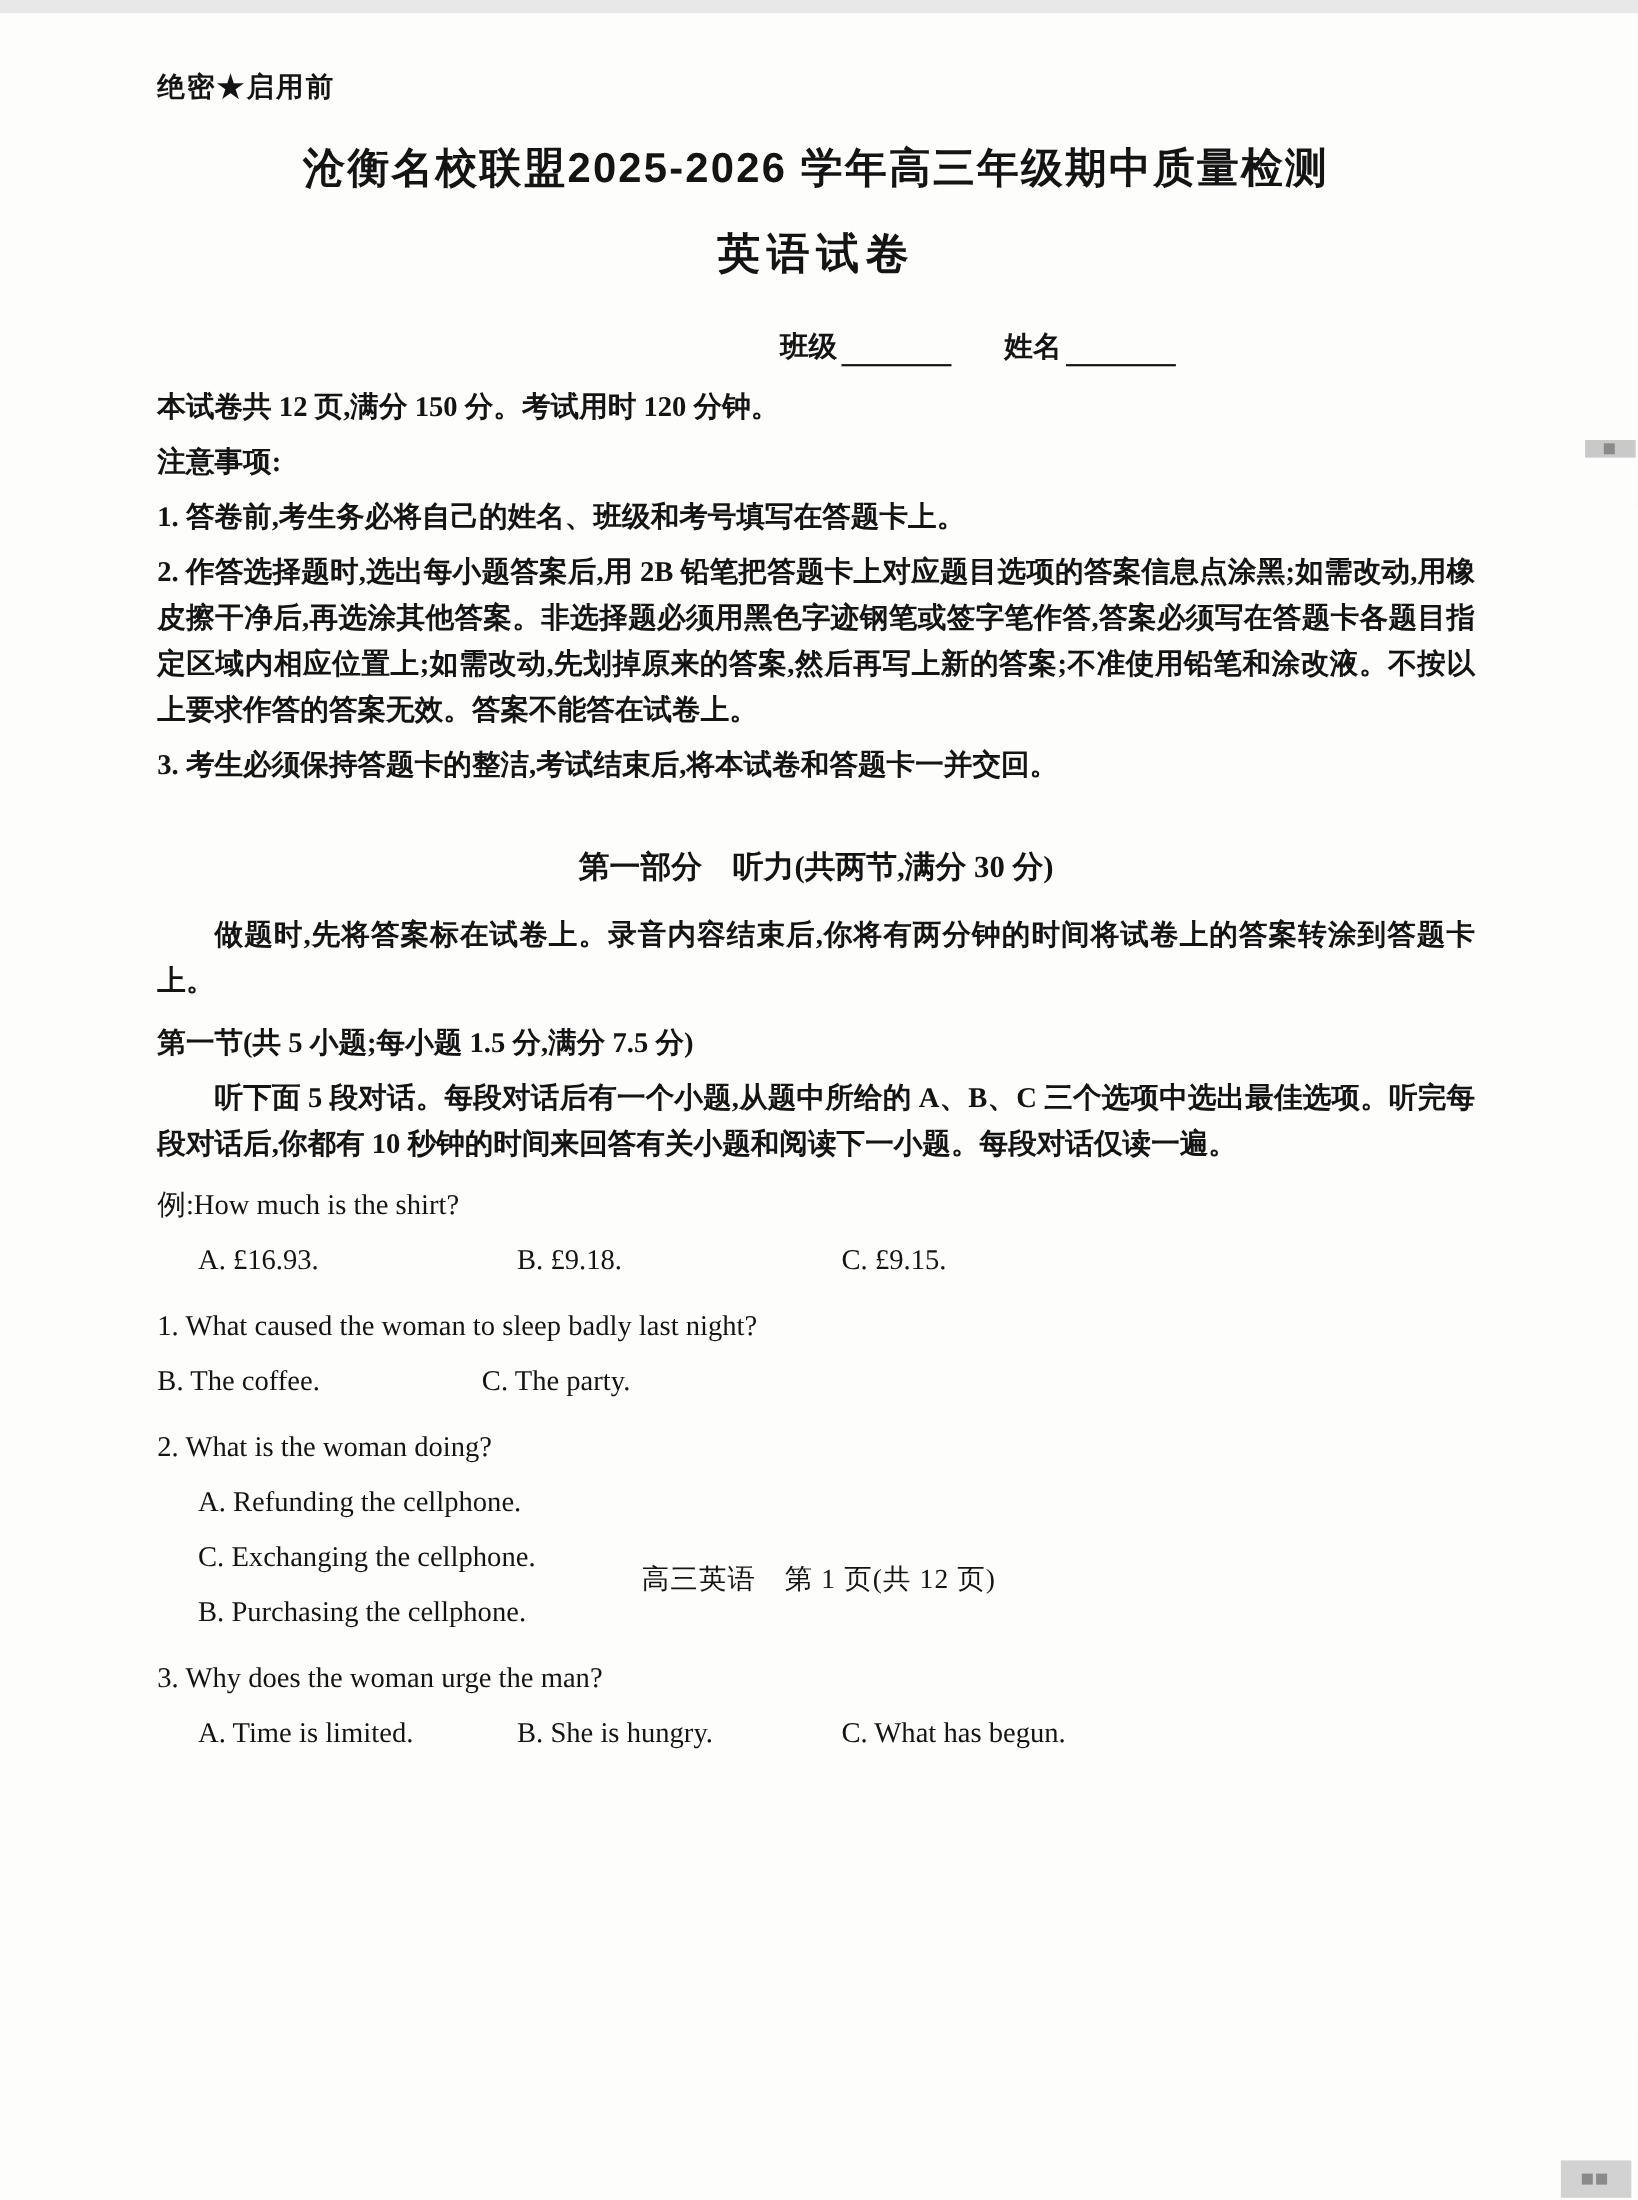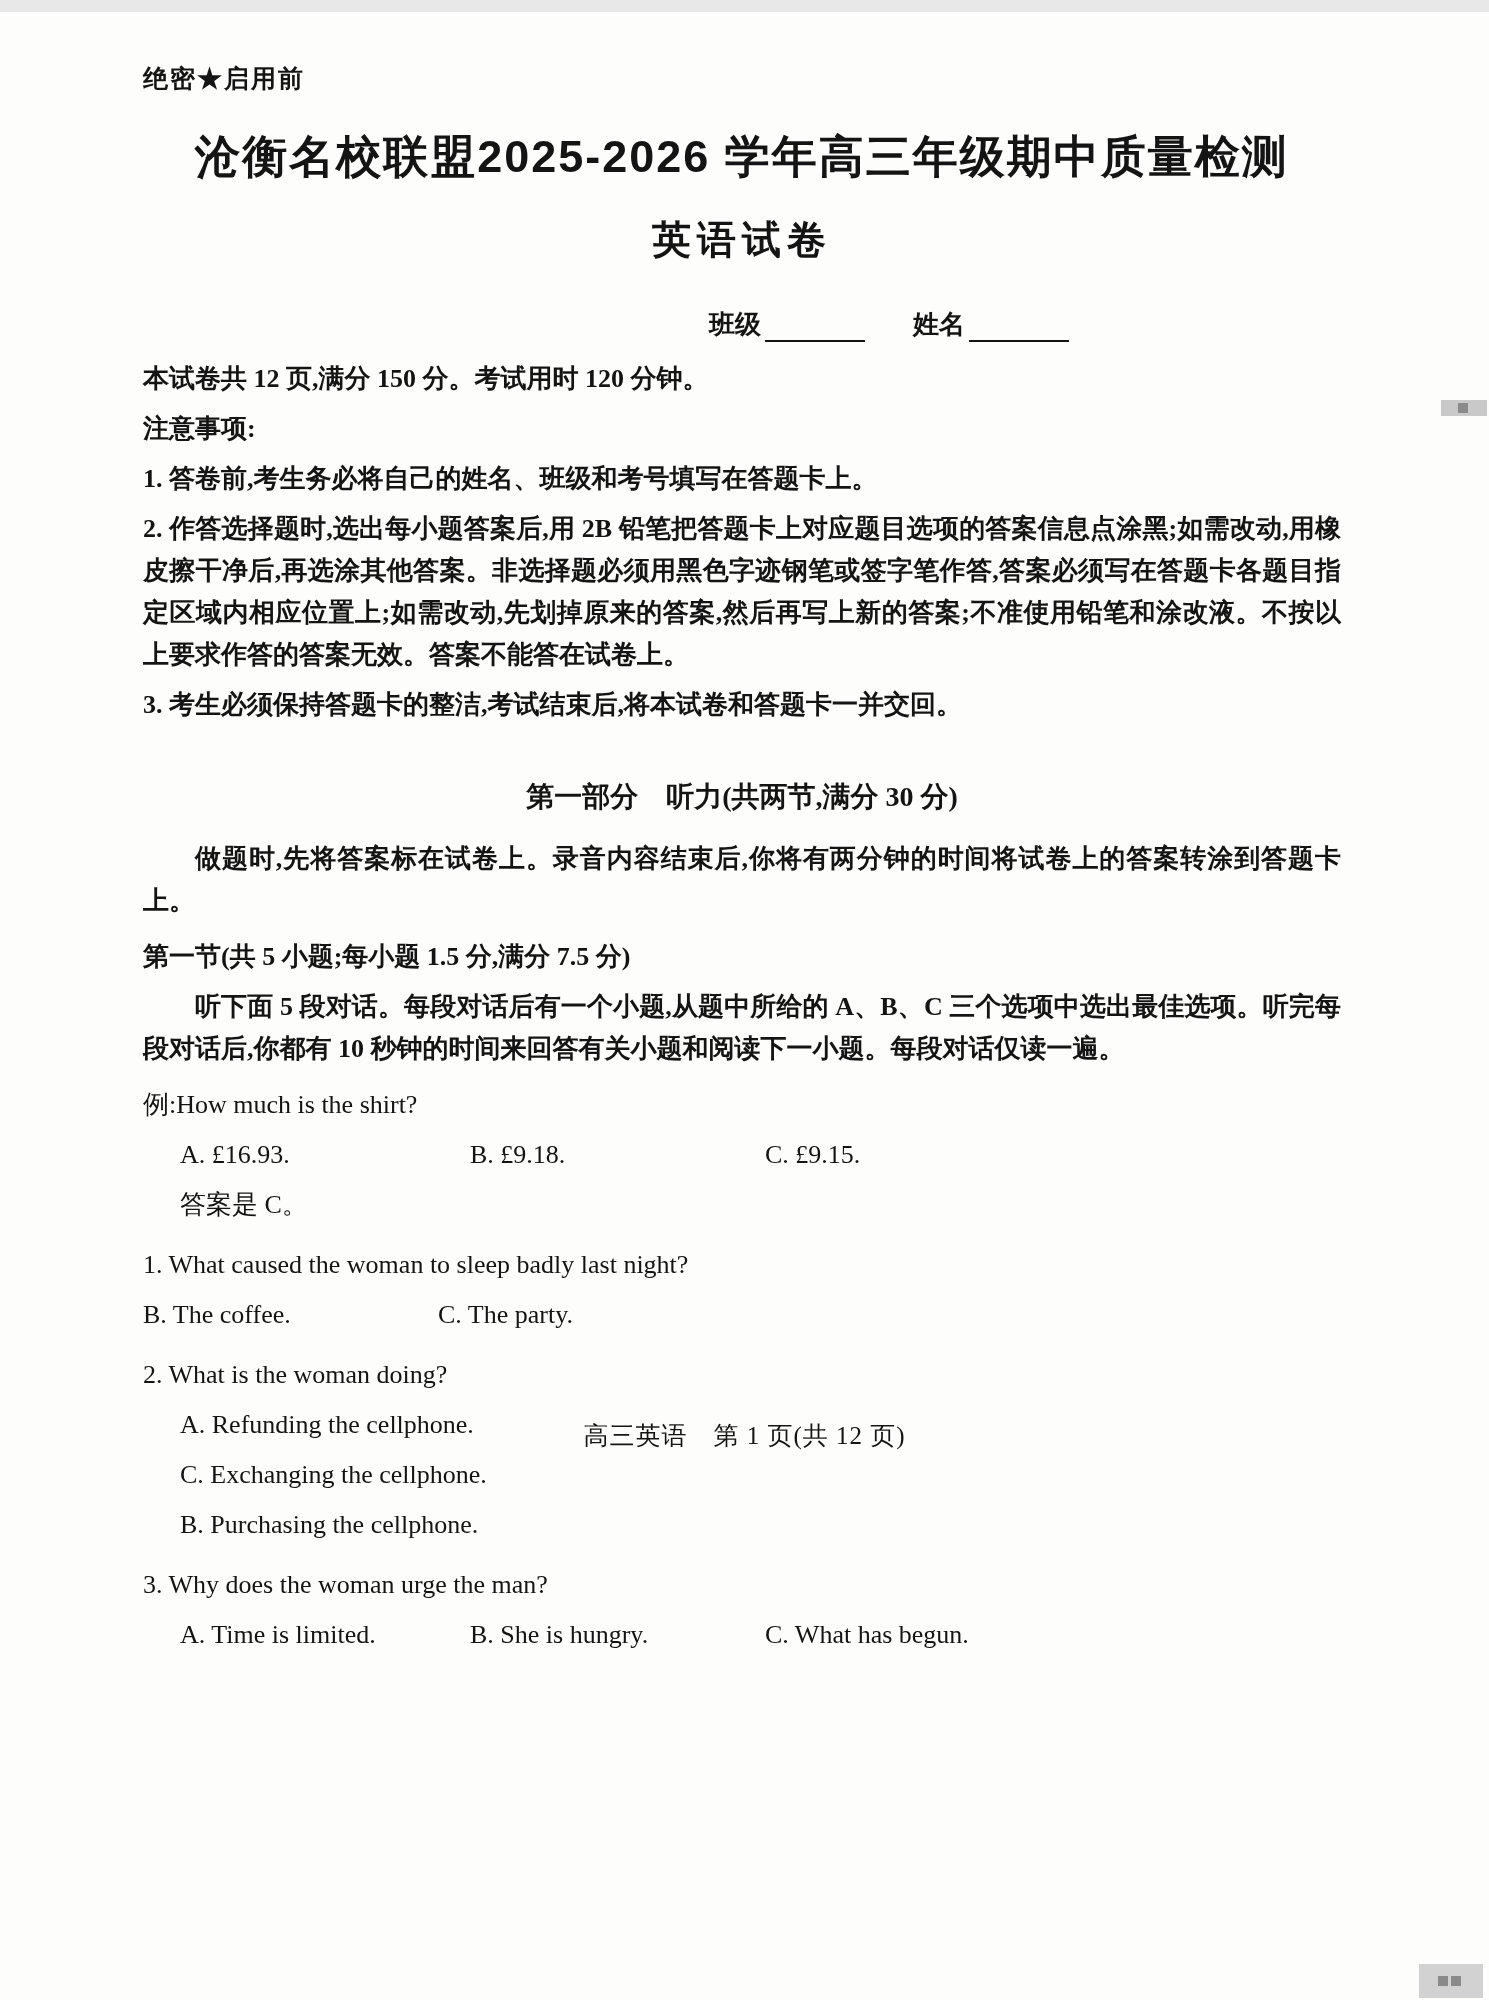--- a/index.html
+++ b/index.html
@@ -11,21 +11,21 @@
     margin:12px auto;
     background:#fdfdfc;
     overflow:hidden;
   }
   .content {
     position:absolute; top:0; left:0; right:0;
     padding:50px 148px 0 143px;
   }
   .classification { font-size:25px; font-weight:bold; margin-bottom:32px; letter-spacing:2px; }
   .title {
-    text-align:center; font-size:45px; font-weight:bold;
+    text-align:center; font-size:38px; font-weight:bold;
     letter-spacing:2px; margin-bottom:26px;
     font-family:"Liberation Sans","DejaVu Sans",sans-serif;
   }
   .subtitle {
     text-align:center; font-size:39px; font-weight:bold;
     letter-spacing:6px; margin-bottom:40px;
     font-family:"Liberation Sans","DejaVu Sans",sans-serif;
   }
   .fill-row {
     font-size:26px; font-weight:bold;
@@ -106,21 +106,20 @@
     <p class="ln b just indent">做题时,先将答案标在试卷上。录音内容结束后,你将有两分钟的时间将试卷上的答案转涂到答题卡上。</p>
     <p class="ln b just mt14">第一节(共 5 小题;每小题 1.5 分,满分 7.5 分)</p>
     <p class="ln b just indent mt8">听下面 5 段对话。每段对话后有一个小题,从题中所给的 A、B、C 三个选项中选出最佳选项。听完每段对话后,你都有 10 秒钟的时间来回答有关小题和阅读下一小题。每段对话仅读一遍。</p>
 
     <p class="ln mt14">例:How much is the shirt?</p>
     <div class="opt-row mt8">
       <span class="oa">A. £16.93.</span>
       <span class="ob">B. £9.18.</span>
       <span class="oc">C. £9.15.</span>
     </div>
-    <p class="ln mt8" style="margin-left:37px;">答案是 C。</p>
 
     <p class="question">1. What caused the woman to sleep badly last night?</p>
     <div class="opt-row mt8">
       <span class="ob">B. The coffee.</span>
       <span class="oc">C. The party.</span>
     </div>
 
     <p class="question">2. What is the woman doing?</p>
     <div class="opt-col">
       <div>A. Refunding the cellphone.</div>

